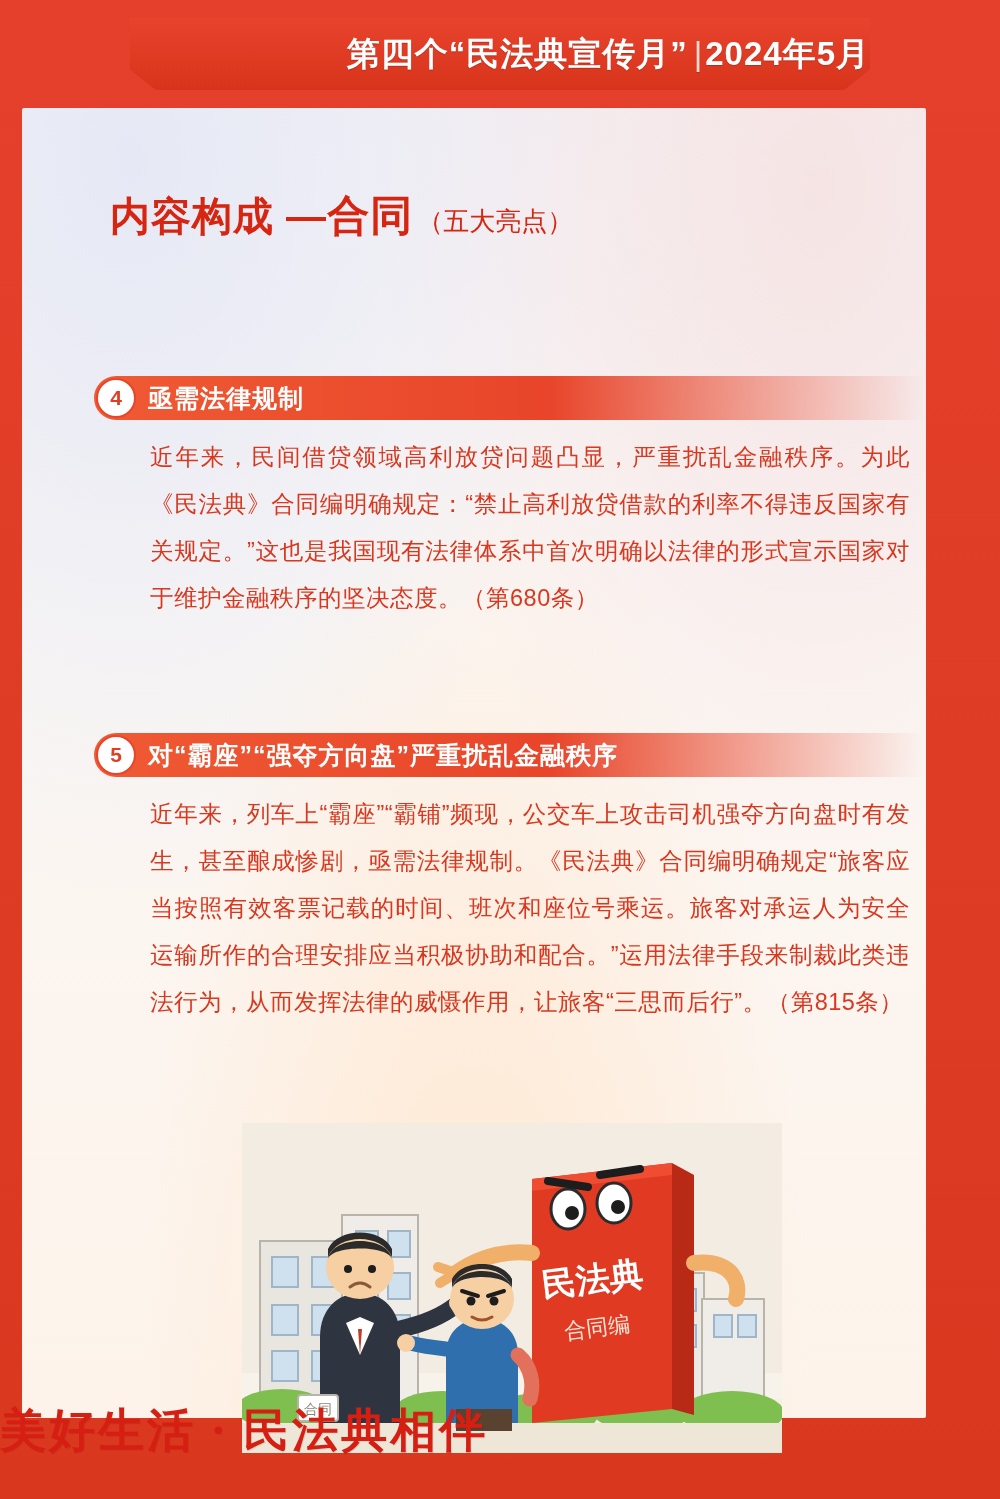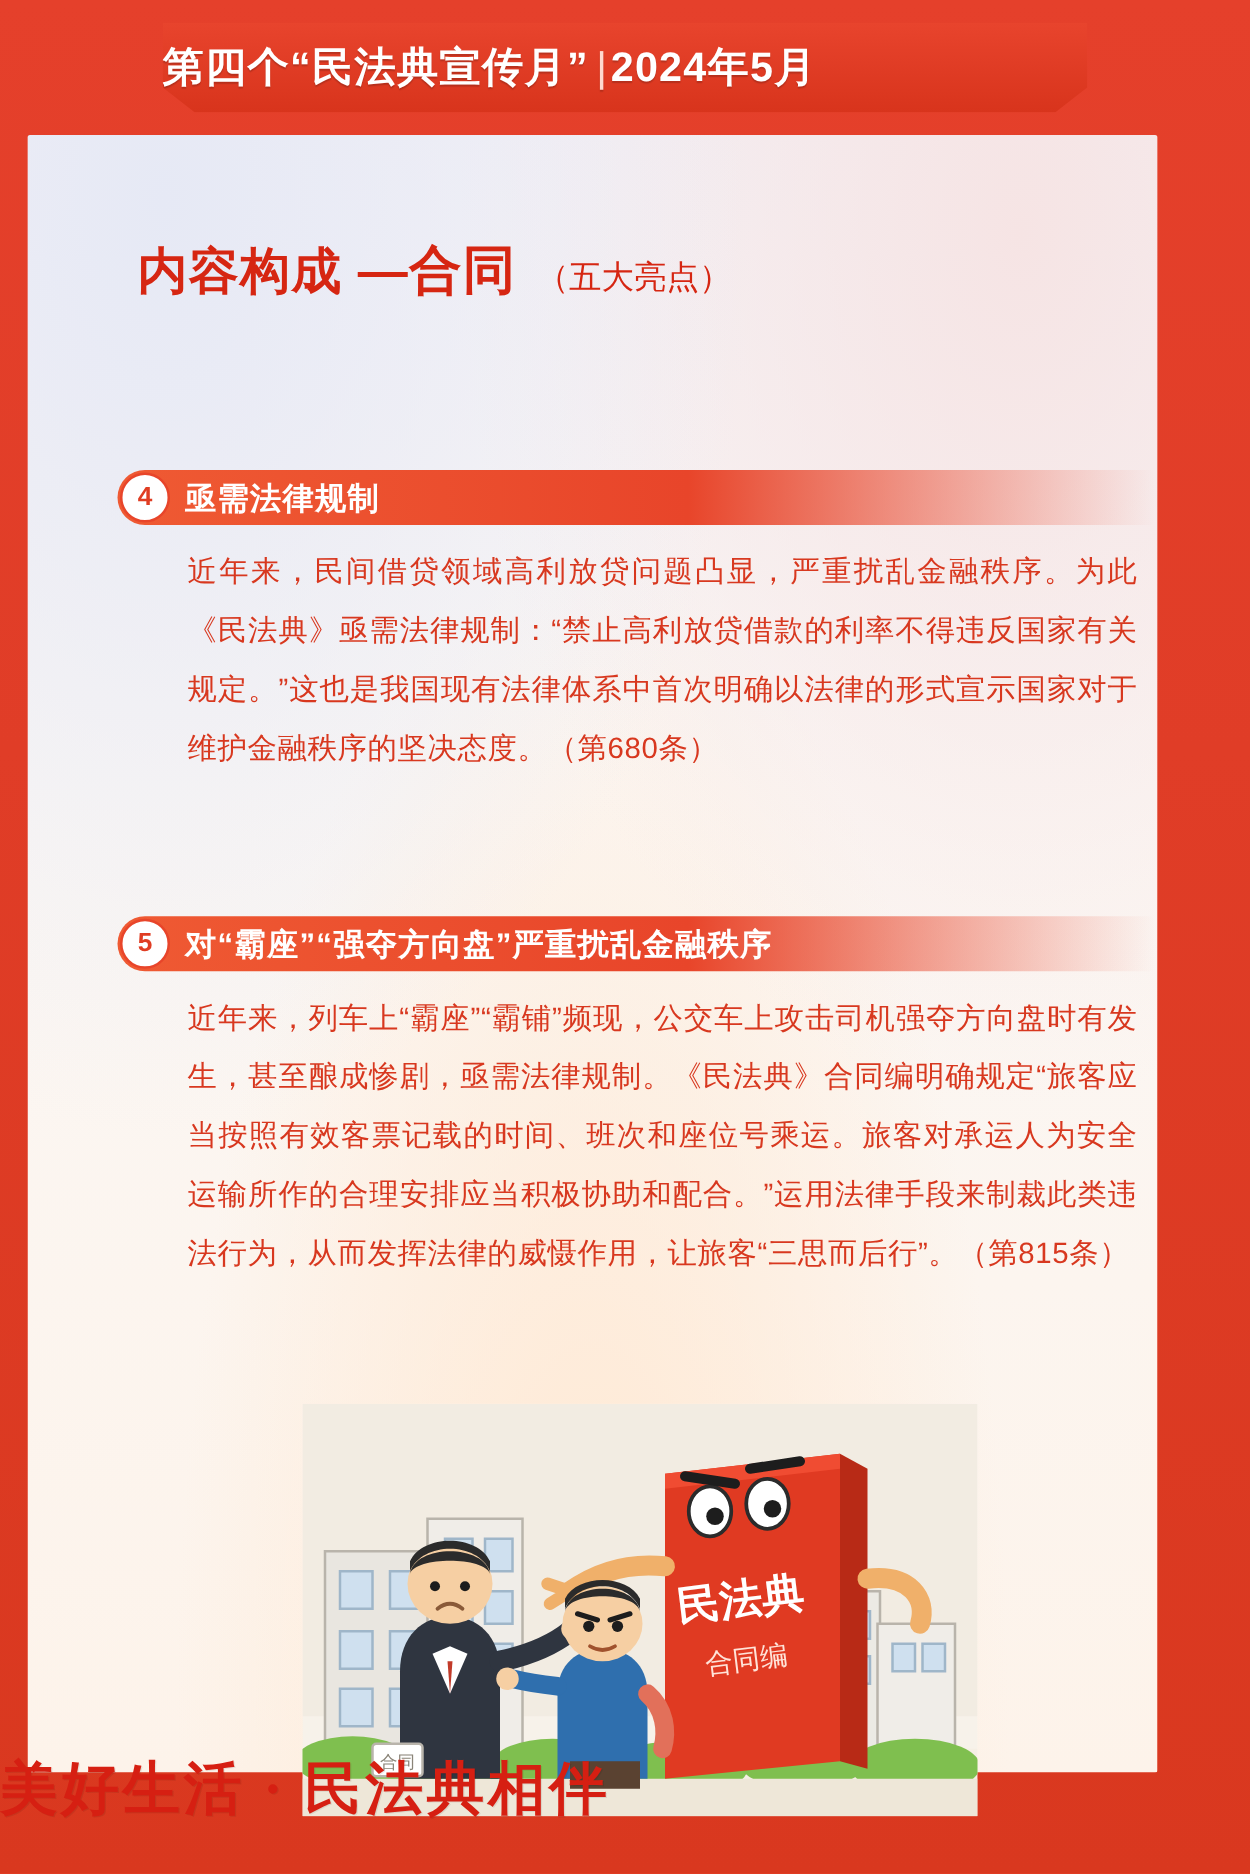--- a/index.html
+++ b/index.html
@@ -45,21 +45,21 @@
   .banner {
     position: absolute;
     left: 130px;
     top: 18px;
     width: 740px;
     height: 72px;
     background: linear-gradient(180deg, #e8442d 0%, #d8341c 100%);
     clip-path: polygon(0 0, 100% 0, 100% 72%, 96.5% 100%, 3.5% 100%, 0 72%);
     display: flex;
     align-items: center;
-    justify-content: flex-start;
+    justify-content: flex-end;
   }
   .banner-text {
     color: #ffffff;
     font-size: 33px;
     font-weight: bold;
     letter-spacing: 1px;
     white-space: nowrap;
     text-shadow: 0 1px 1px rgba(0,0,0,.18);
   }
   .banner-sep {
@@ -87,21 +87,21 @@
   }
   .title-strong {
     color: #d62612;
     font-size: 42px;
     font-weight: bold;
     letter-spacing: 1px;
   }
   .title-sub {
     color: #d62612;
     font-size: 26px;
-    margin-left: 16px;
+    margin-left: 4px;
   }
 
   
   .sec {
     position: absolute;
     left: 72px;
     width: 830px;
   }
   .sec-head {
     position: relative;
@@ -190,21 +190,21 @@
       <span class="title-main">内容构成 —</span>
       <span class="title-strong">合同</span>
       <span class="title-sub">（五大亮点）</span>
     </div>
 
     <div class="sec" id="sec4">
       <div class="sec-head">
         <span class="sec-num">4</span>
         <span class="sec-title">亟需法律规制</span>
       </div>
-      <div class="sec-body">近年来，民间借贷领域高利放贷问题凸显，严重扰乱金融秩序。为此《民法典》亟需法律规制：“禁止高利放贷借款的利率不得违反国家有关规定。”这也是我国现有法律体系中首次明确以法律的形式宣示国家对于维护金融秩序的坚决态度。（第680条）</div>
+      <div class="sec-body">近年来，民间借贷领域高利放贷问题凸显，严重扰乱金融秩序。为此《民法典》合同编明确规定：“禁止高利放贷借款的利率不得违反国家有关规定。”这也是我国现有法律体系中首次明确以法律的形式宣示国家对于维护金融秩序的坚决态度。（第680条）</div>
     </div>
 
     <div class="sec" id="sec5">
       <div class="sec-head">
         <span class="sec-num">5</span>
         <span class="sec-title">对“霸座”“强夺方向盘”严重扰乱金融秩序</span>
       </div>
       <div class="sec-body">近年来，列车上“霸座”“霸铺”频现，公交车上攻击司机强夺方向盘时有发生，甚至酿成惨剧，亟需法律规制。《民法典》合同编明确规定“旅客应当按照有效客票记载的时间、班次和座位号乘运。旅客对承运人为安全运输所作的合理安排应当积极协助和配合。”运用法律手段来制裁此类违法行为，从而发挥法律的威慑作用，让旅客“三思而后行”。（第815条）</div>
     </div>
 

